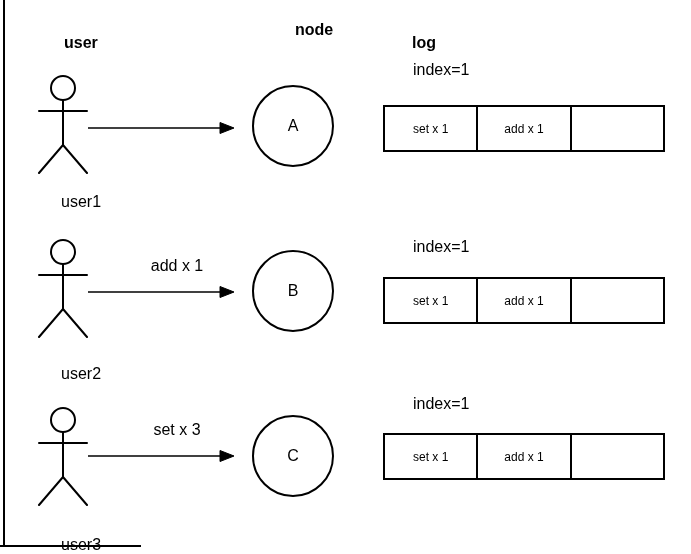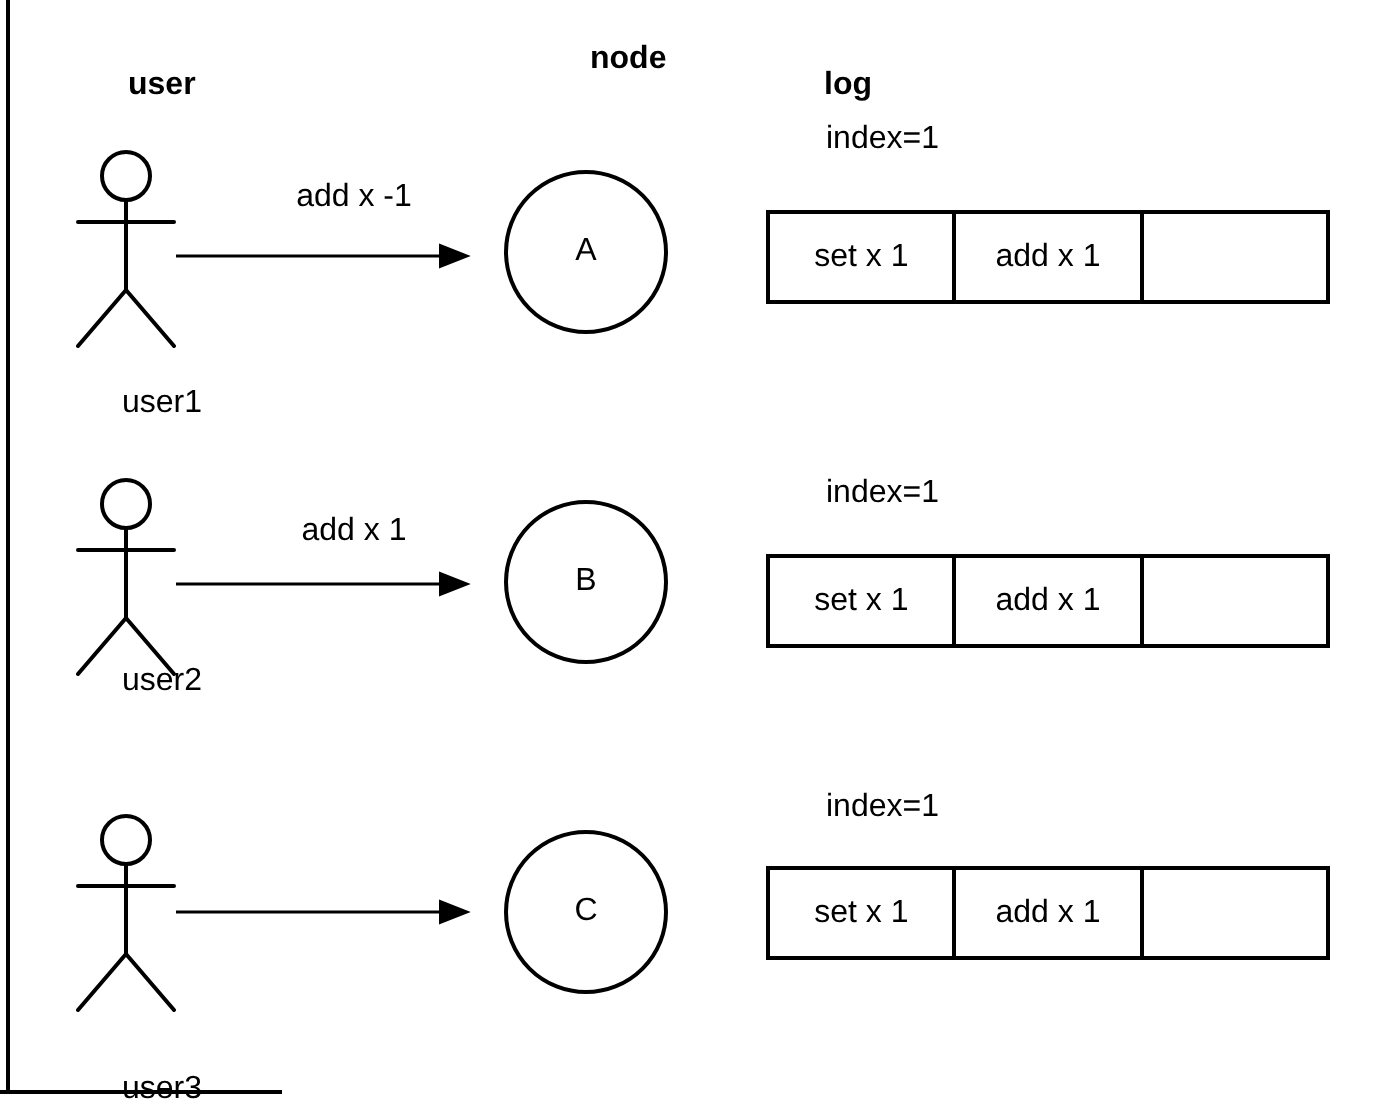--- a/index.html
+++ b/index.html
@@ -26,21 +26,21 @@
     position: absolute; width: 82px; height: 82px; box-sizing: border-box;
     border: 2px solid #000000; border-radius: 50%; background: #ffffff;
     display: flex; align-items: center; justify-content: center; font-size: 16px;
   }
   .logtable {
     position: absolute; width: 282px; height: 47px; box-sizing: border-box;
     border: 2px solid #000000; background: #ffffff; display: flex;
   }
   .cell {
     flex: 1; display: flex; align-items: center; justify-content: center;
-    font-size: 16px; border-right: 2px solid #000000;
+    font-size: 12px; border-right: 2px solid #000000;
   }
   .cell:last-child { border-right: none; }
 </style>
 </head>
 <body>
 
 <div class="canvas">
 
   <div class="page-left"></div>
   <div class="page-bottom"></div>
@@ -50,21 +50,20 @@
   <div class="txt hdr" style="left:388px;top:34px">log</div>
 
   <svg class="actor" style="left:35px;top:75px" width="56" height="99" viewBox="0 0 56 99">
     <circle cx="28" cy="13" r="12"></circle>
     <line x1="28" y1="25" x2="28" y2="70"></line>
     <line x1="4" y1="36" x2="52" y2="36"></line>
     <line x1="28" y1="70" x2="4" y2="98"></line>
     <line x1="28" y1="70" x2="52" y2="98"></line>
   </svg>
   <div class="txt" style="left:37px;top:193px">user1</div>
-  <div class="txt msg" style="left:78px;top:90px">add x -1</div>
   <svg class="arrow" style="left:88px;top:119px" width="148" height="18">
     <line x1="0" y1="9" x2="132" y2="9"></line>
     <polygon points="132,3.5 146,9 132,14.5"></polygon>
   </svg>
   <div class="node" style="left:252px;top:85px">
     <span>A</span>
   </div>
   <div class="txt" style="left:389px;top:61px">index=1</div>
   <div class="logtable" style="left:383px;top:105px">
     <div class="cell">set x 1</div>
@@ -72,21 +71,21 @@
     <div class="cell"></div>
   </div>
 
   <svg class="actor" style="left:35px;top:239px" width="56" height="99" viewBox="0 0 56 99">
     <circle cx="28" cy="13" r="12"></circle>
     <line x1="28" y1="25" x2="28" y2="70"></line>
     <line x1="4" y1="36" x2="52" y2="36"></line>
     <line x1="28" y1="70" x2="4" y2="98"></line>
     <line x1="28" y1="70" x2="52" y2="98"></line>
   </svg>
-  <div class="txt" style="left:37px;top:332px">user2</div>
+  <div class="txt" style="left:37px;top:365px">user2</div>
   <div class="txt msg" style="left:78px;top:257px">add x 1</div>
   <svg class="arrow" style="left:88px;top:283px" width="148" height="18">
     <line x1="0" y1="9" x2="132" y2="9"></line>
     <polygon points="132,3.5 146,9 132,14.5"></polygon>
   </svg>
   <div class="node" style="left:252px;top:250px">
     <span>B</span>
   </div>
   <div class="txt" style="left:389px;top:238px">index=1</div>
   <div class="logtable" style="left:383px;top:277px">
@@ -96,20 +95,21 @@
   </div>
 
   <svg class="actor" style="left:35px;top:407px" width="56" height="99" viewBox="0 0 56 99">
     <circle cx="28" cy="13" r="12"></circle>
     <line x1="28" y1="25" x2="28" y2="70"></line>
     <line x1="4" y1="36" x2="52" y2="36"></line>
     <line x1="28" y1="70" x2="4" y2="98"></line>
     <line x1="28" y1="70" x2="52" y2="98"></line>
   </svg>
   <div class="txt" style="left:37px;top:536px">user3</div>
+  <div class="txt msg" style="left:78px;top:421px">set x 3</div>
   <svg class="arrow" style="left:88px;top:447px" width="148" height="18">
     <line x1="0" y1="9" x2="132" y2="9"></line>
     <polygon points="132,3.5 146,9 132,14.5"></polygon>
   </svg>
   <div class="node" style="left:252px;top:415px">
     <span>C</span>
   </div>
   <div class="txt" style="left:389px;top:395px">index=1</div>
   <div class="logtable" style="left:383px;top:433px">
     <div class="cell">set x 1</div>

